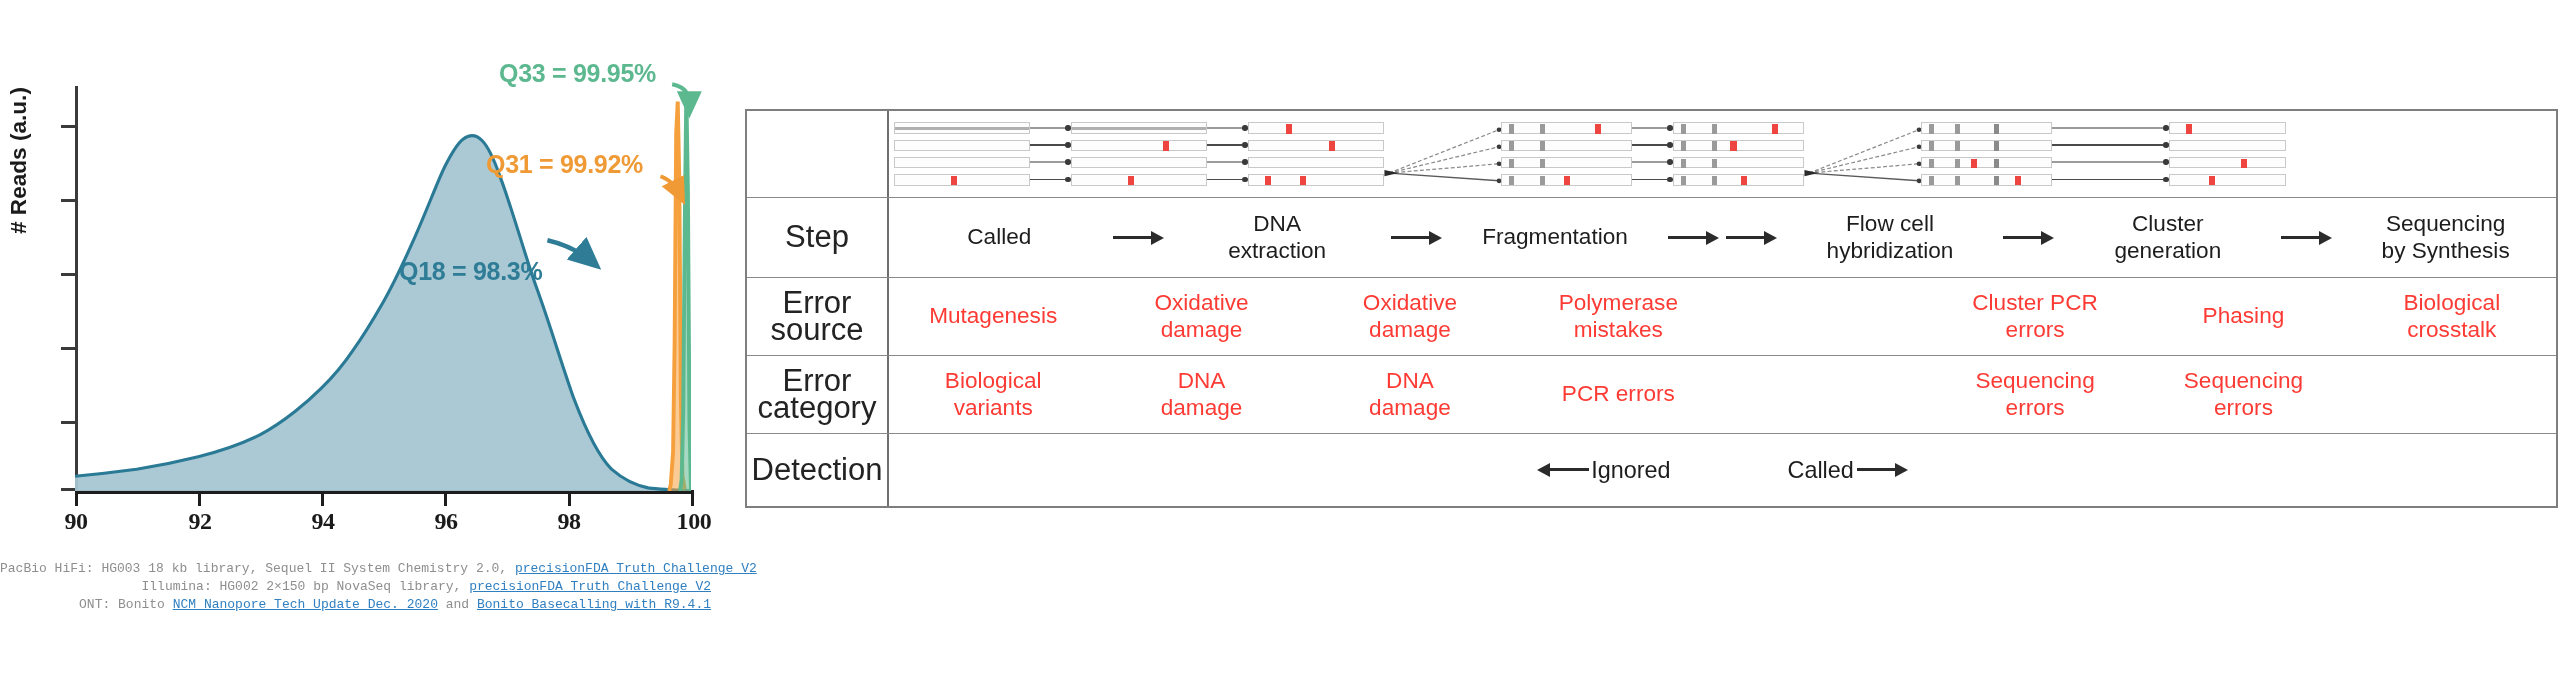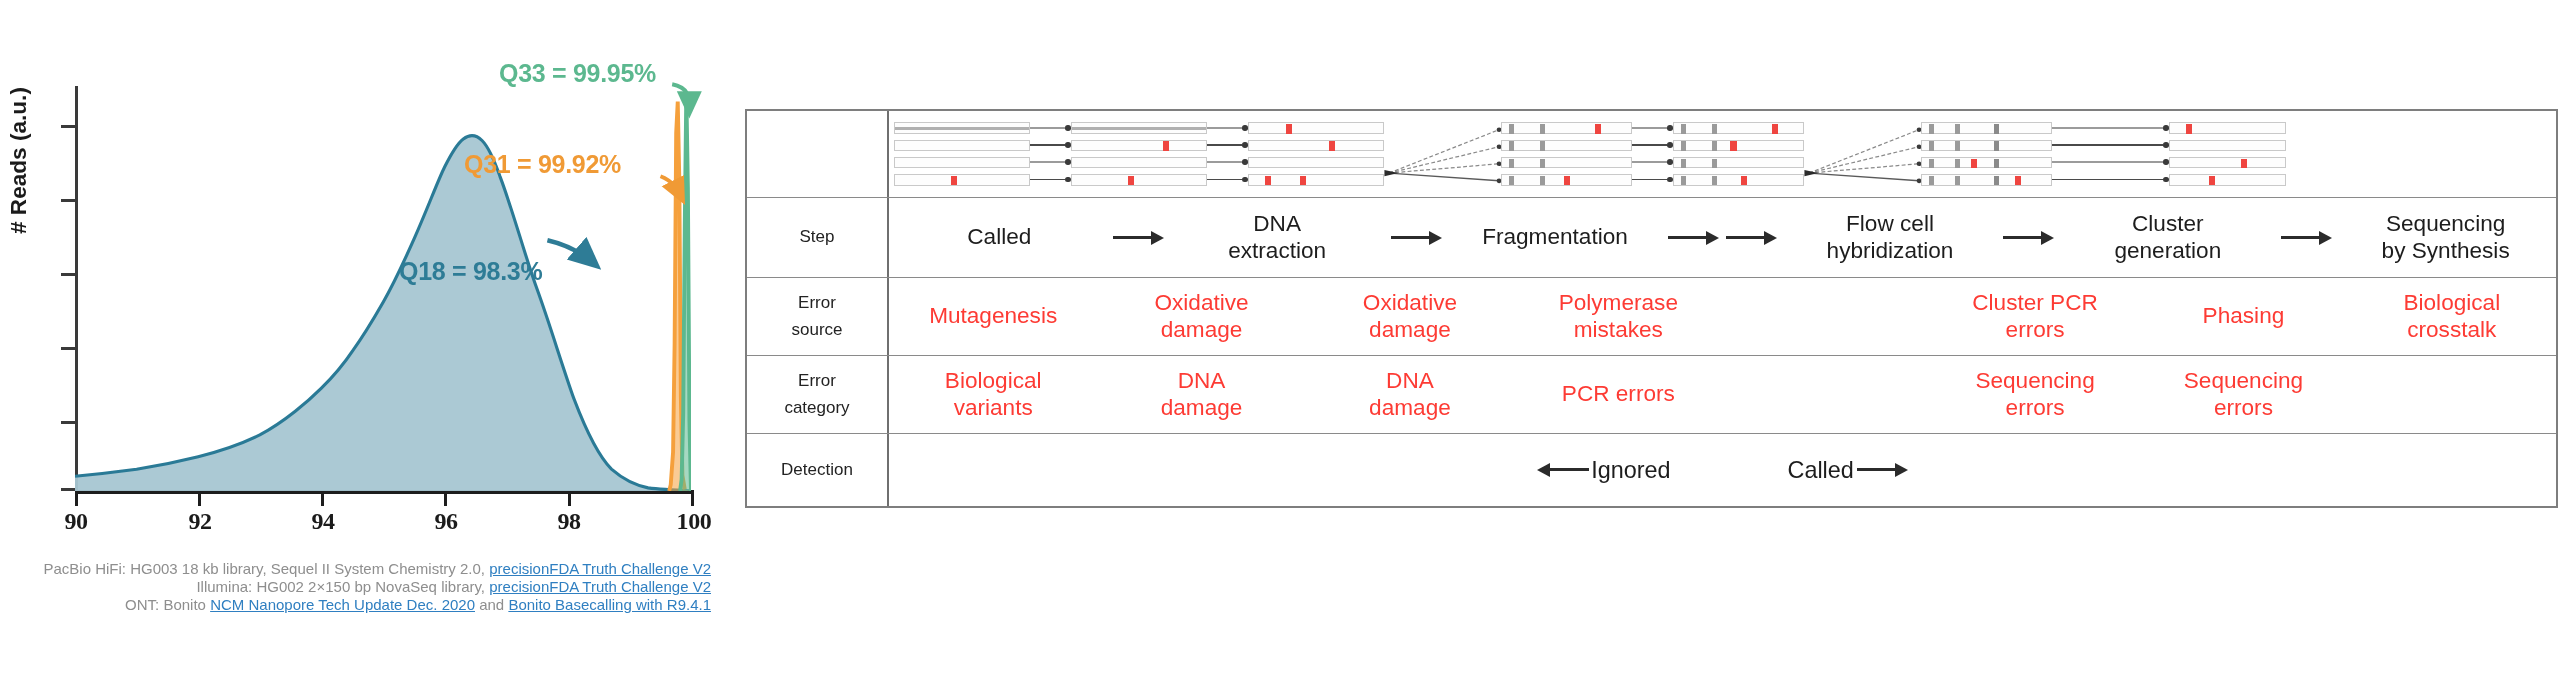--- a/index.html
+++ b/index.html
@@ -18,40 +18,40 @@
           transform:rotate(-90deg);transform-origin:left top;white-space:nowrap;font-family:"Liberation Sans",sans-serif;}
   .xaxis-title{position:absolute;left:384px;top:546px;transform:translateX(-50%);font-size:26px;font-weight:700;color:#1b1b1b;white-space:nowrap;}
 
   .legend{position:absolute;left:134px;top:98px;}
   .leg-row{display:flex;align-items:center;height:34px;}
   .leg-line{width:47px;height:5.5px;border-radius:3.1px;margin-right:12.5px;}
   .leg-text{font-size:23.4px;font-weight:700;letter-spacing:-0.2px;white-space:nowrap;}
 
   .annot{position:absolute;font-size:25px;font-weight:700;white-space:nowrap;letter-spacing:-0.3px;}
   .a-q33{left:499px;top:59px;color:#5cb88f;}
-  .a-q31{left:464px;top:150px;color:#f09a35;text-align:center;}
+  .a-q31{left:486px;top:150px;color:#f09a35;text-align:center;}
   .a-q18{left:399px;top:220px;color:#2e7c96;margin-top:37px;}
 
   .footnotes{position:absolute;left:0;top:560px;width:711px;text-align:right;padding-right:3.1px;}
-  .fn{font-size:15px;color:#8e8e8e;line-height:18px;white-space:nowrap;font-family:Liberation Sans, sans-serif;}
+  .fn{font-size:13px;color:#8e8e8e;line-height:18px;white-space:nowrap;font-family:Liberation Mono, monospace;}
   .fn .lnk{color:#2f7fc1;text-decoration:underline;}
 
   
   .table-panel{position:absolute;left:745px;top:109px;width:1813px;height:399px;
                border:2.3px solid #7e7e7e;box-sizing:border-box;background:#fff;}
   .trow{display:flex;width:100%;box-sizing:border-box;border-bottom:1.6px solid #8a8a8a;}
   .trow.last{border-bottom:none;}
   .r-diagram{height:87px;}
   .r-step{height:80px;}
   .r-src{height:78px;}
   .r-cat{height:78px;}
   .r-det{height:72px;}
   .rowlabel{width:142px;min-width:142px;border-right:2.3px solid #6f6f6f;box-sizing:border-box;
             display:flex;align-items:center;justify-content:center;text-align:center;
-            font-size:17px;color:#232323;line-height:26.5px;font-family:"Liberation Sans",sans-serif;}
+            font-size:31px;color:#232323;line-height:26.5px;font-family:"Liberation Sans",sans-serif;}
   .rowbody{flex:1;position:relative;box-sizing:border-box;}
 
   .cells{display:flex;width:100%;height:100%;align-items:center;}
   .cell{flex:1;text-align:center;font-size:22.6px;line-height:26.5px;padding:0 1.6px;box-sizing:border-box;}
   .cell.err{color:#fd3b34;}
   .cell.stepc{color:#1d1d1d;display:flex;align-items:center;justify-content:center;}
   .steptxt{text-align:center;}
   .arrow{display:inline-block;width:51px;height:15.6px;position:relative;flex:0 0 auto;margin:0 3.1px;}
   .arrow .shaft{position:absolute;left:0;top:6.2px;width:39px;height:3.1px;background:#2b2b2b;}
   .arrow .head{position:absolute;right:0;top:0.8px;width:0;height:0;

